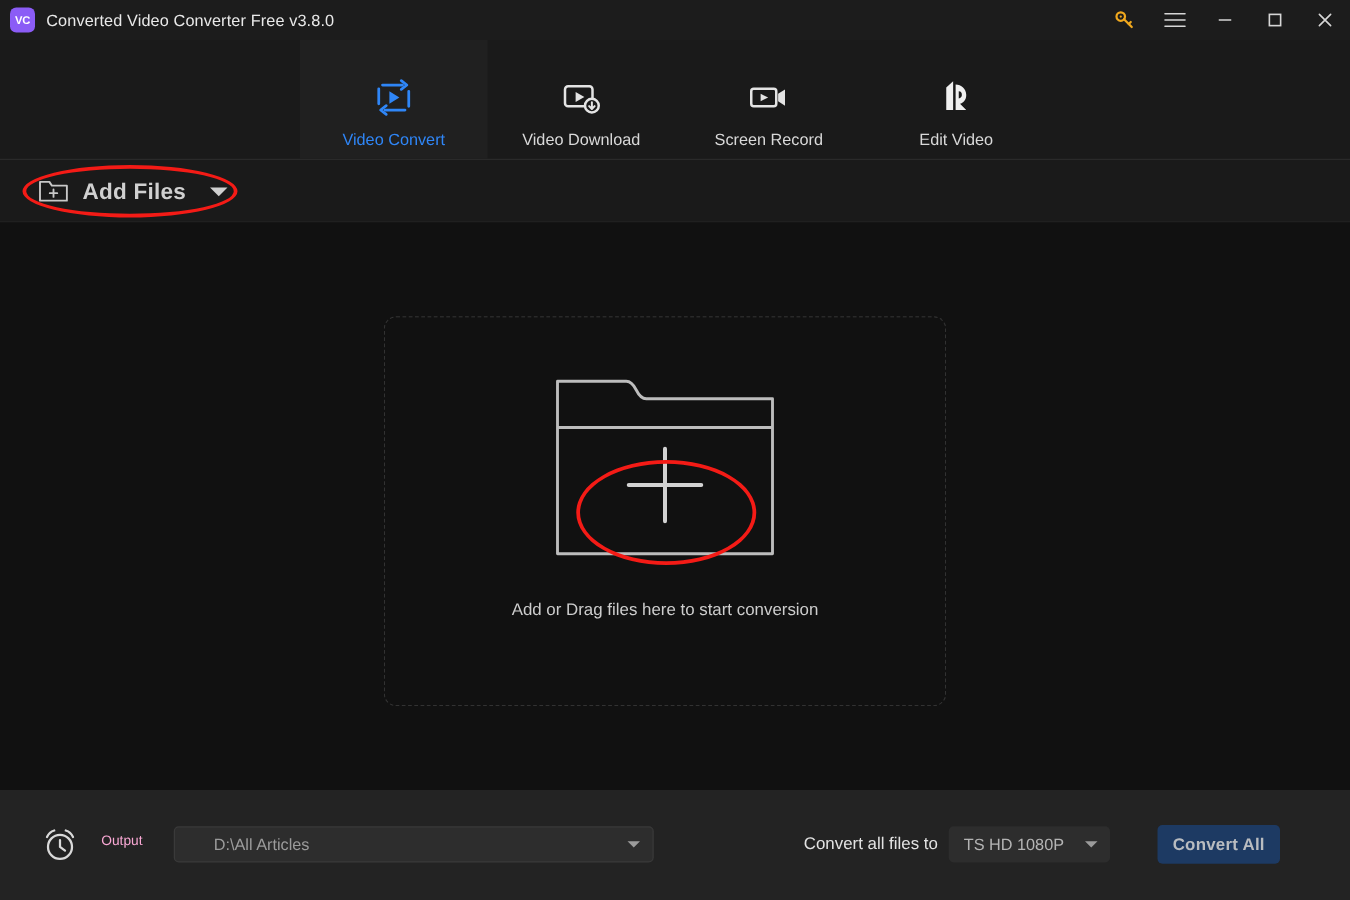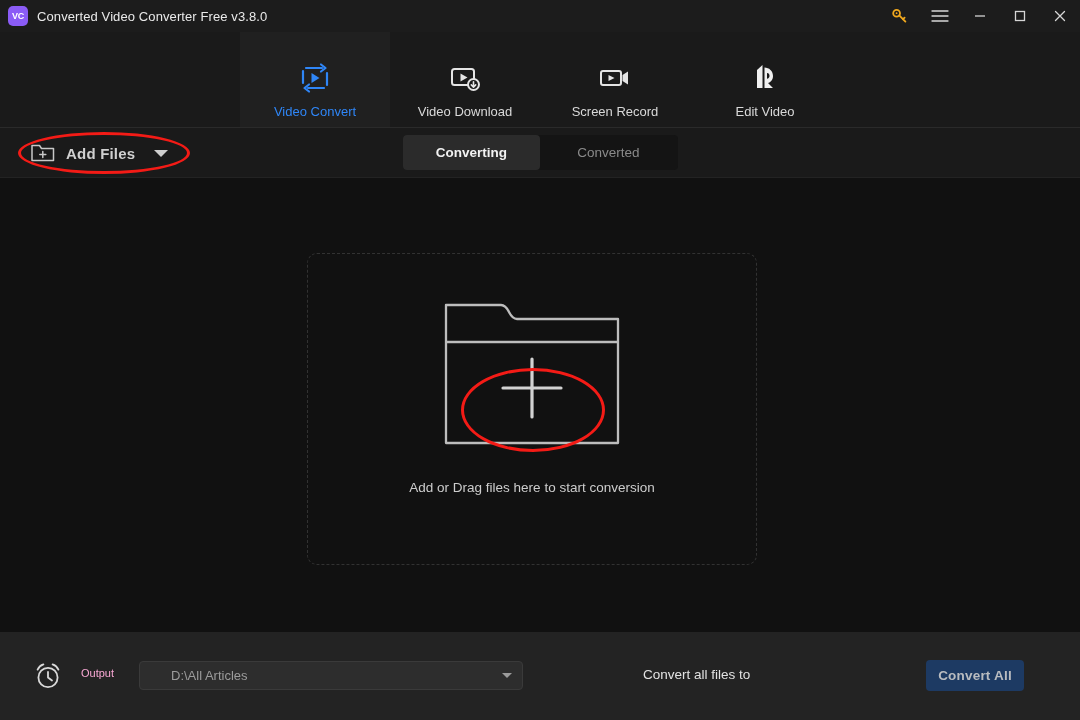--- a/index.html
+++ b/index.html
@@ -117,21 +117,21 @@
   .add-files {
     position: absolute;
     left: 30px; top: 139px;
     height: 28px;
     display: flex;
     align-items: center;
     gap: 10px;
   }
   .add-files .folder-plus { display: block; }
   .add-files-label {
-    font-size: 15px;
+    font-size: 18px;
     color: #d0d0d0;
     font-weight: bold;
     letter-spacing: 0.2px;
   }
   .caret-down {
     width: 0; height: 0;
     border-left: 7px solid transparent;
     border-right: 7px solid transparent;
     border-top: 7px solid #cfcfcf;
     margin-left: 9px;
@@ -400,24 +400,20 @@
 
   <div class="add-files">
     <svg class="folder-plus" width="26" height="22" viewBox="0 0 26 22">
       <path d="M2 3.5 H9.5 L11.5 6.5 H23.5 V18.5 H2 Z" fill="none" stroke="#c8c8c8" stroke-width="1.5" stroke-linejoin="round"></path>
       <path d="M12.8 9.5 V15.5 M9.8 12.5 H15.8" stroke="#c8c8c8" stroke-width="1.5" stroke-linecap="round"></path>
     </svg>
     <span class="add-files-label">Add Files</span>
     <span class="caret-down"></span>
   </div>
 
-  <div class="segmented">
-    <div class="seg active">Converting</div>
-    <div class="seg">Converted</div>
-  </div>
 
   <div class="main">
     <div class="dropzone">
       <svg class="folder-big" width="178" height="150" viewBox="0 0 178 150">
         <path d="M3 6 H58 C62 6 64 9 66 13 C68 17 70 20 74 20 H175 V144 H3 Z" fill="none" stroke="#bdbdbd" stroke-width="2.3" stroke-linejoin="round"></path>
         <path d="M3 43 H175" stroke="#bdbdbd" stroke-width="2.3"></path>
         <path d="M89 60 V118 M60 89 H118" stroke="#d2d2d2" stroke-width="3.2" stroke-linecap="round"></path>
       </svg>
       <div class="dz-text">Add or Drag files here to start conversion</div>
     </div>
@@ -434,19 +430,23 @@
 
   <div class="output-label">Output</div>
 
   <div class="output-field">
     <span class="output-value">D:\All Articles</span>
     <span class="mini-caret"></span>
   </div>
 
   <div class="convert-to-label">Convert all files to</div>
 
+  <div class="format-select">
+    <span class="format-value">TS HD 1080P</span>
+    <span class="mini-caret"></span>
+  </div>
 
   <button class="convert-all">Convert All</button>
 
   <div class="annot annot-addfiles"></div>
   <div class="annot annot-plus"></div>
 
 </div>
 
 </body></html>

